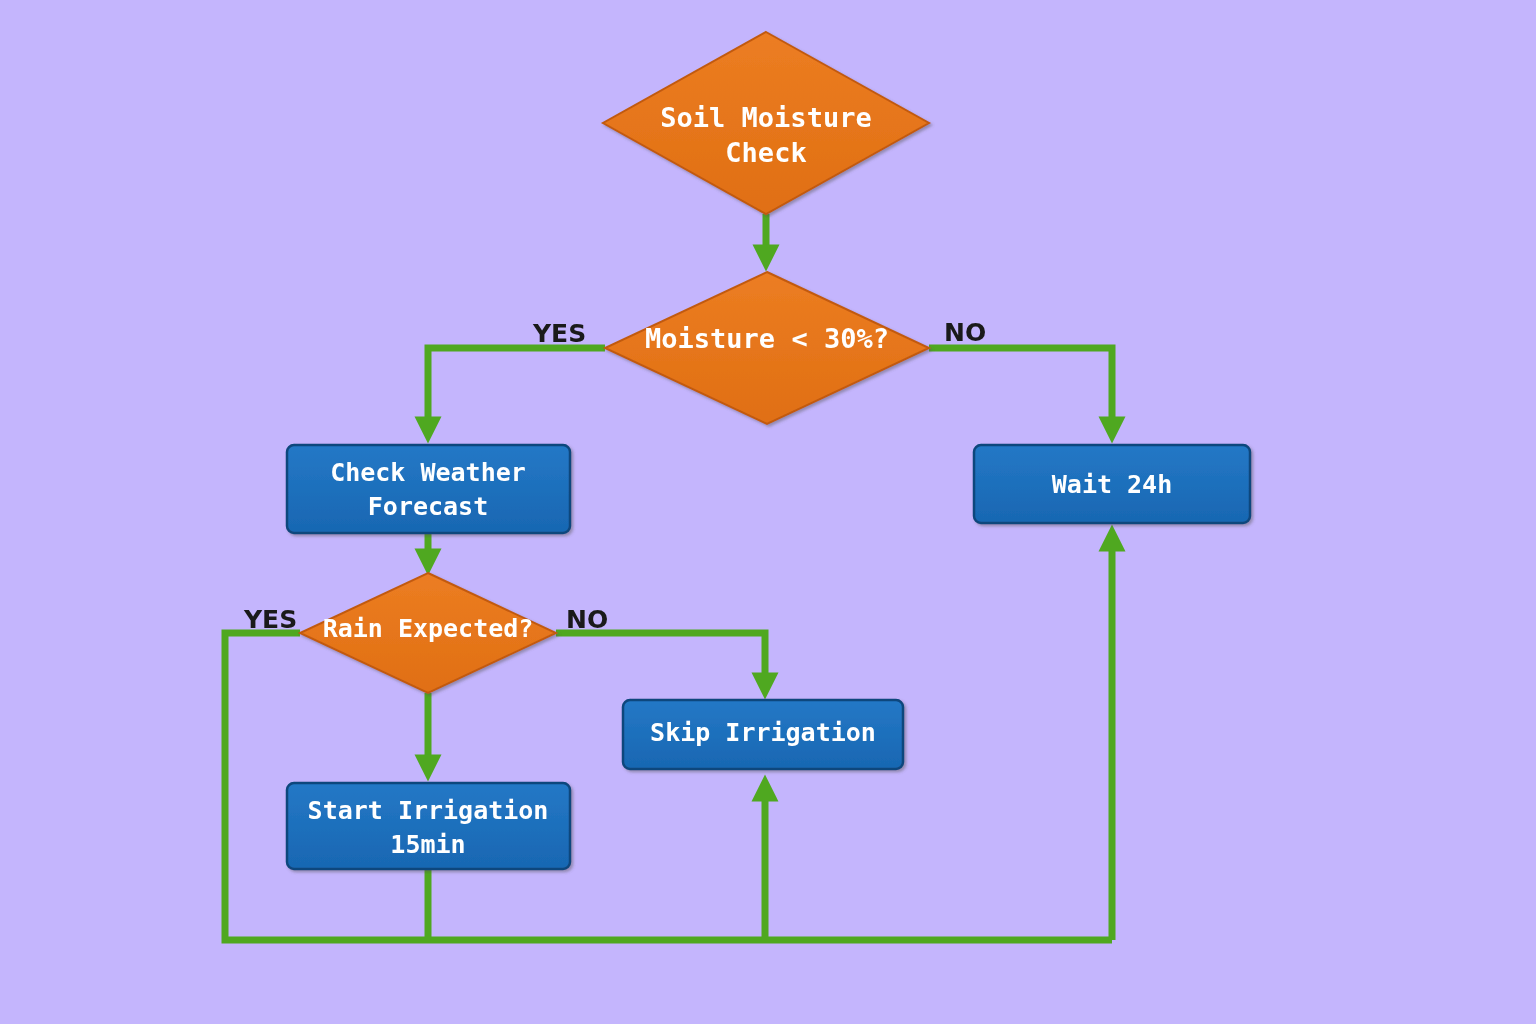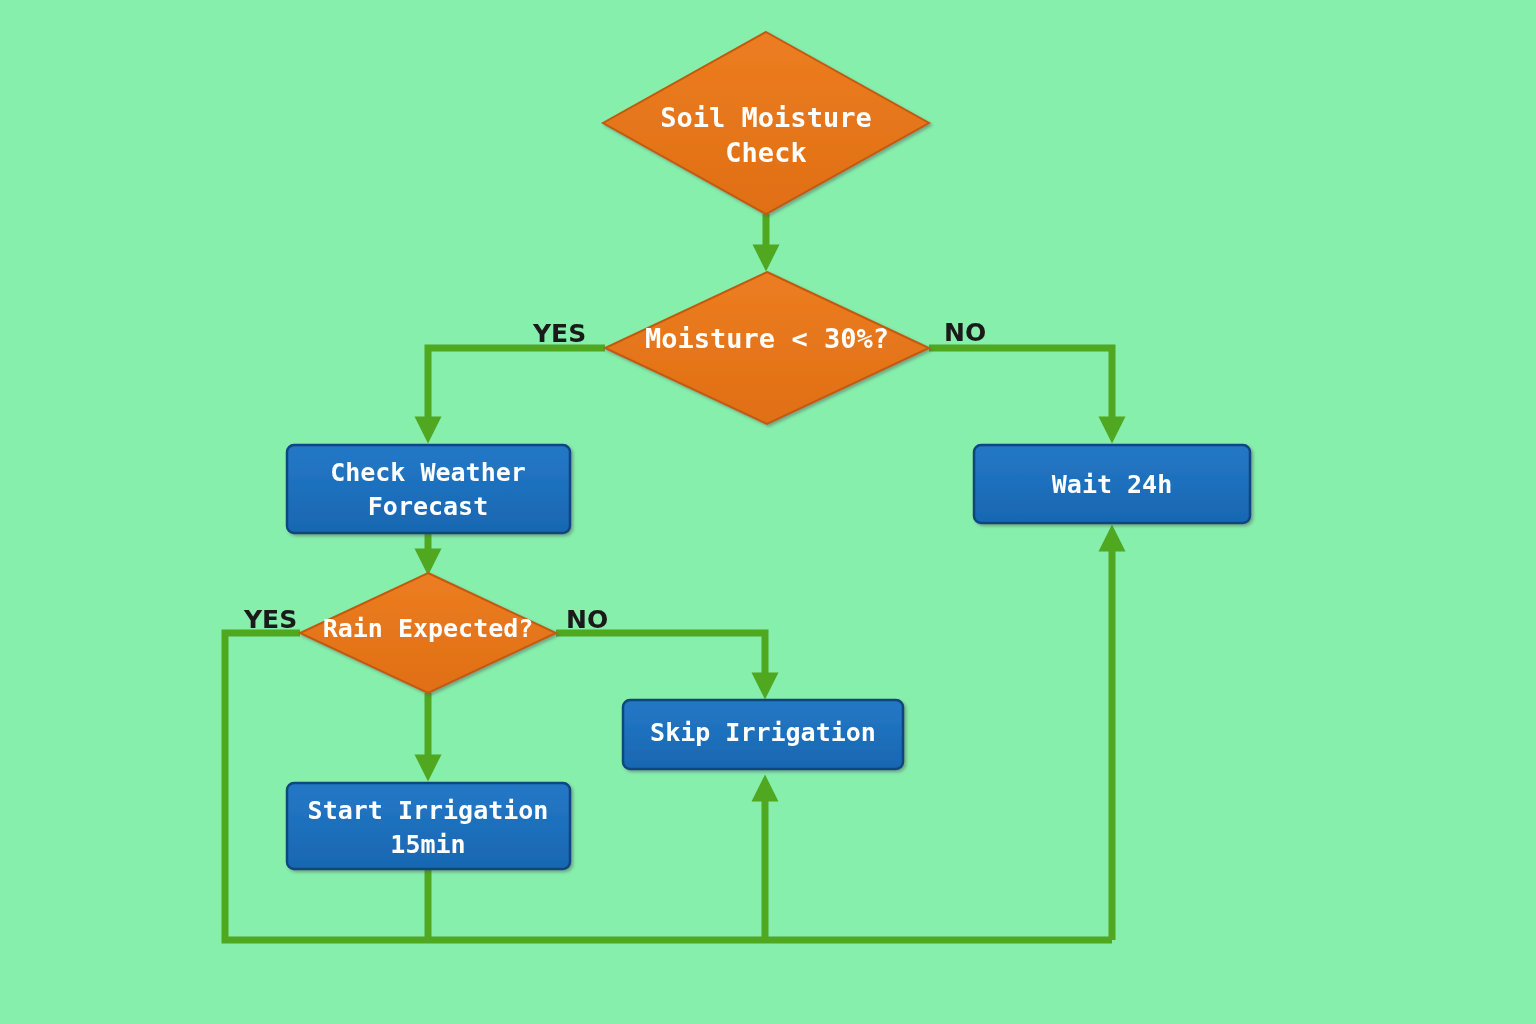--- a/index.html
+++ b/index.html
@@ -10,21 +10,21 @@
   body {
     width: 1536px;
     height: 1024px;
     overflow: hidden;
     font-family: "DejaVu Sans Mono", monospace;
   }
   #flowchart-canvas {
     position: relative;
     width: 1536px;
     height: 1024px;
-    background: #86efac;
+    background: #c4b5fd;
   }
   svg.diagram {
     display: block;
     width: 1536px;
     height: 1024px;
   }
   .node-label {
     font-family: "DejaVu Sans Mono", monospace;
     font-weight: bold;
     fill: #ffffff;

